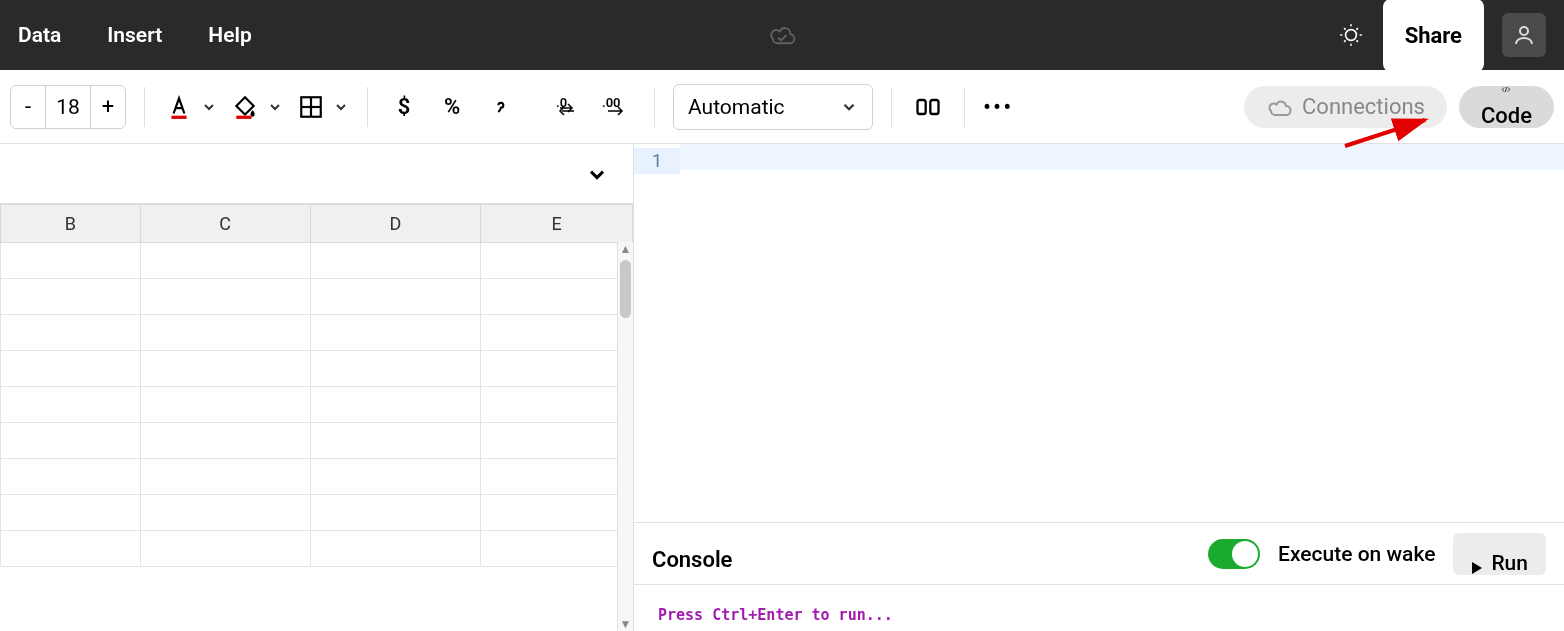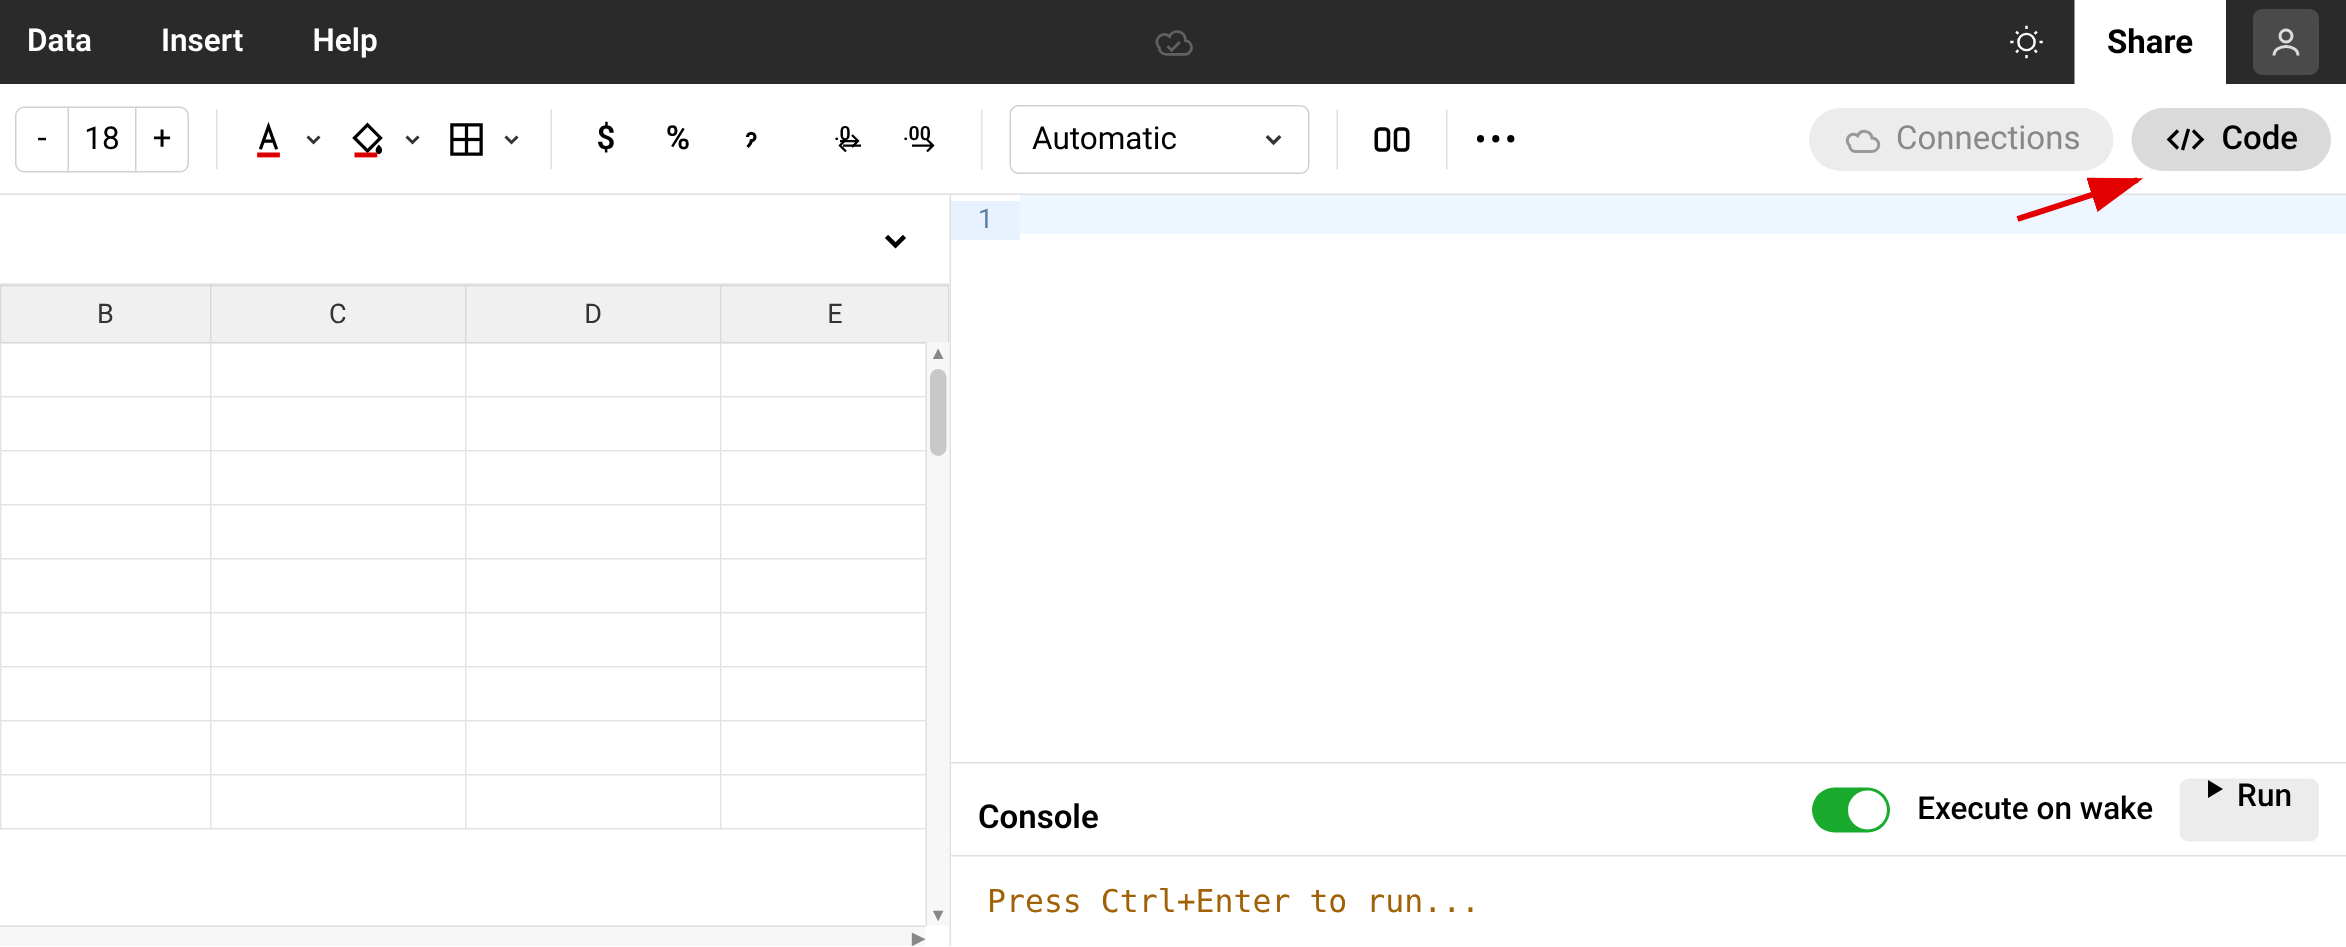--- a/index.html
+++ b/index.html
@@ -1,19 +1,19 @@
 <!DOCTYPE html>
 <html><head>
 <meta charset="utf-8">
 <style>
   * { margin: 0; padding: 0; box-sizing: border-box; font-family: -apple-system, BlinkMacSystemFont, "Segoe UI", Roboto, Arial, sans-serif; }
   body { width: 1564px; height: 631px; overflow: hidden; background: #fff; }
   
   
-  .menubar { height: 56px; background: #2a2a2a; display: flex; align-items: center; padding: 0 18px; gap: 38px; color: #fff; }
+  .menubar { height: 70px; background: #2a2a2a; display: flex; align-items: center; padding: 0 18px; gap: 38px; color: #fff; }
   .menubar-left { display: flex; gap: 46px; align-items: center; }
   .menu-item { font-size: 21px; font-weight: 600; cursor: pointer; }
   .menubar-title-wrap { position: absolute; left: 50%; transform: translateX(-50%); display: flex; align-items: center; gap: 18px; }
   .menubar-title { font-size: 24px; font-weight: 700; }
   .cloud-saved { width: 30px; height: 22px; opacity: .5; }
   .menubar-right { margin-left: auto; display: flex; align-items: center; gap: 18px; }
   .bulb-btn { width: 28px; height: 28px; display:flex; align-items:center; justify-content:center; cursor:pointer; }
   .share-btn { background: #fff; color: #000; font-weight: 700; font-size: 22px; border-radius: 8px; padding: 24px 22px; cursor:pointer; }
   .user-btn { width: 44px; height: 44px; background:#4a4a4a; border-radius:6px; display:flex; align-items:center; justify-content:center; cursor:pointer; }
 
@@ -24,21 +24,21 @@
   .fs-btn { width:34px; height:42px; display:flex; align-items:center; justify-content:center; font-size:22px; cursor:pointer; }
   .fs-val { width:46px; text-align:center; font-size:21px; border-left:1px solid #d0d0d0; border-right:1px solid #d0d0d0; height:42px; line-height:42px; }
   .font-color-group, .fill-color-group, .border-group { display:flex; align-items:center; gap:6px; cursor:pointer; }
   .tb-icon { width:32px; height:32px; display:flex; align-items:center; justify-content:center; }
   .chev-down { width:16px; }
   .tb-btn { width:36px; height:36px; display:flex; align-items:center; justify-content:center; cursor:pointer; font-size:22px; }
   .format-dropdown { display:flex; align-items:center; justify-content:space-between; border:1px solid #d0d0d0; border-radius:6px; height:46px; width:200px; padding:0 14px; font-size:21px; cursor:pointer; }
   .overflow-btn { font-size:24px; letter-spacing:2px; cursor:pointer; }
   .pill { display:flex; align-items:center; gap:10px; background:#ececec; border-radius:999px; height:42px; padding:0 22px; font-size:22px; cursor:pointer; }
   .pill.connections { color:#888; }
-  .pill.code { background:#dadada; font-weight:500; }
+  .pill.code { background:#dadada; font-weight:500;flex-direction:column; }
   .toolbar-spacer { flex:1; }
 
   
   .main { display:flex; height: calc(631px - 56px - 74px); }
   .left-pane { width:634px; display:flex; flex-direction:column; border-right:1px solid #e0e0e0; position:relative; }
   .right-pane { flex:1; display:flex; flex-direction:column; }
 
   
   .formula-bar { height:60px; border-bottom:1px solid #e0e0e0; display:flex; align-items:center; justify-content:flex-end; padding-right:24px; }
   
@@ -61,25 +61,25 @@
   .editor-body { flex:1; background:#eef6ff; height:26px; }
   .editor-rest { flex:1; }
 
   
   .console-header { height:62px; border-bottom:1px solid #e0e0e0; display:flex; align-items:center; padding:0 18px; gap:18px; }
   .console-title { font-size:22px; font-weight:600;margin-top:12px; }
   .console-header .spacer { flex:1; }
   .toggle { width:52px; height:30px; background:#1aab2e; border-radius:999px; position:relative; cursor:pointer; }
   .toggle .knob { position:absolute; right:2px; top:2px; width:26px; height:26px; background:#fff; border-radius:50%; }
   .exec-label { font-size:21px; font-weight:500; }
-  .run-btn { display:flex; align-items:flex-start; gap:8px; background:#ececec; border-radius:6px; height:42px; padding:0 18px; font-size:21px; font-weight:500; cursor:pointer; }
+  .run-btn { display:flex; align-items:flex-end; gap:8px; background:#ececec; border-radius:6px; height:42px; padding:0 18px; font-size:21px; font-weight:500; cursor:pointer; }
 
   
   .console-body { flex:0 0 auto; height:60px; display:flex; align-items:center; padding-left:24px; }
-  .console-placeholder { font-family: Menlo, Consolas, monospace; font-size:21px; color:#a16207; }
+  .console-placeholder { font-family: Menlo, Consolas, monospace; font-size:15px; color:#a21caf;font-weight:bold; }
 
   
   .red-arrow { position:absolute; top:116px; left:1340px; pointer-events:none; }
 
   svg { display:block; }
 </style>
 </head>
 <body>
 
 <div class="menubar">

